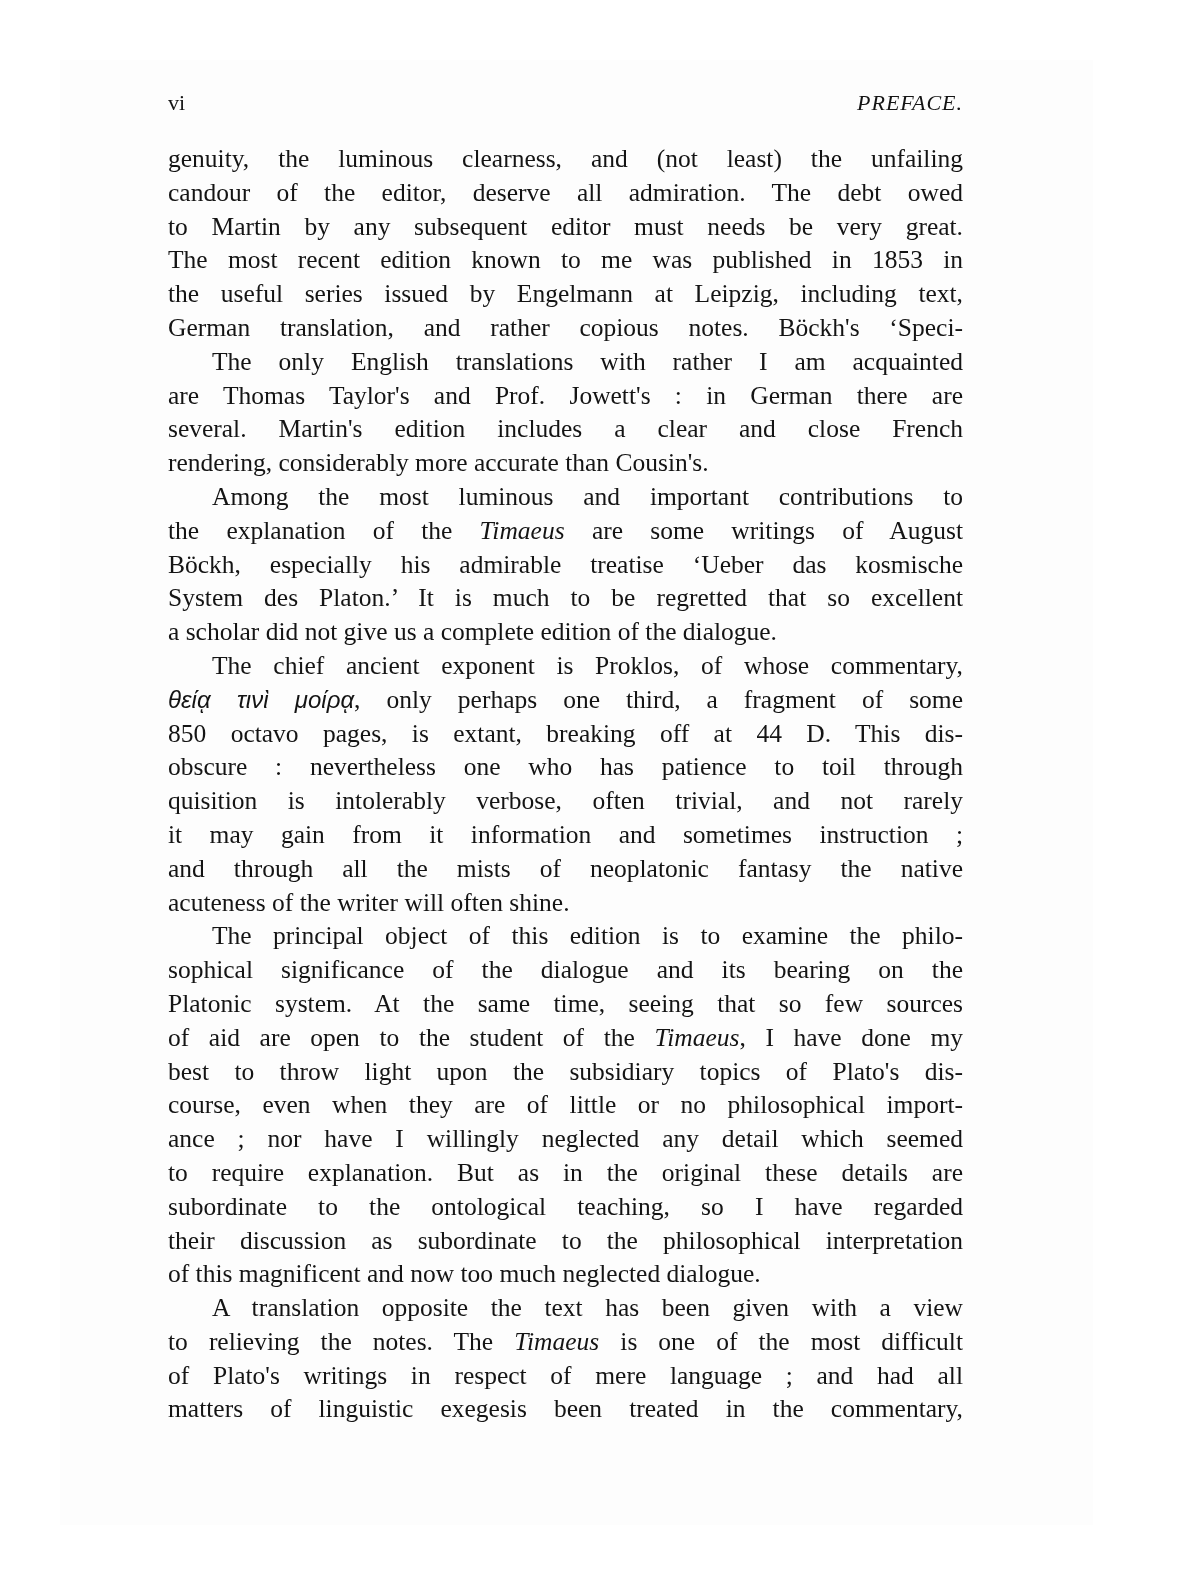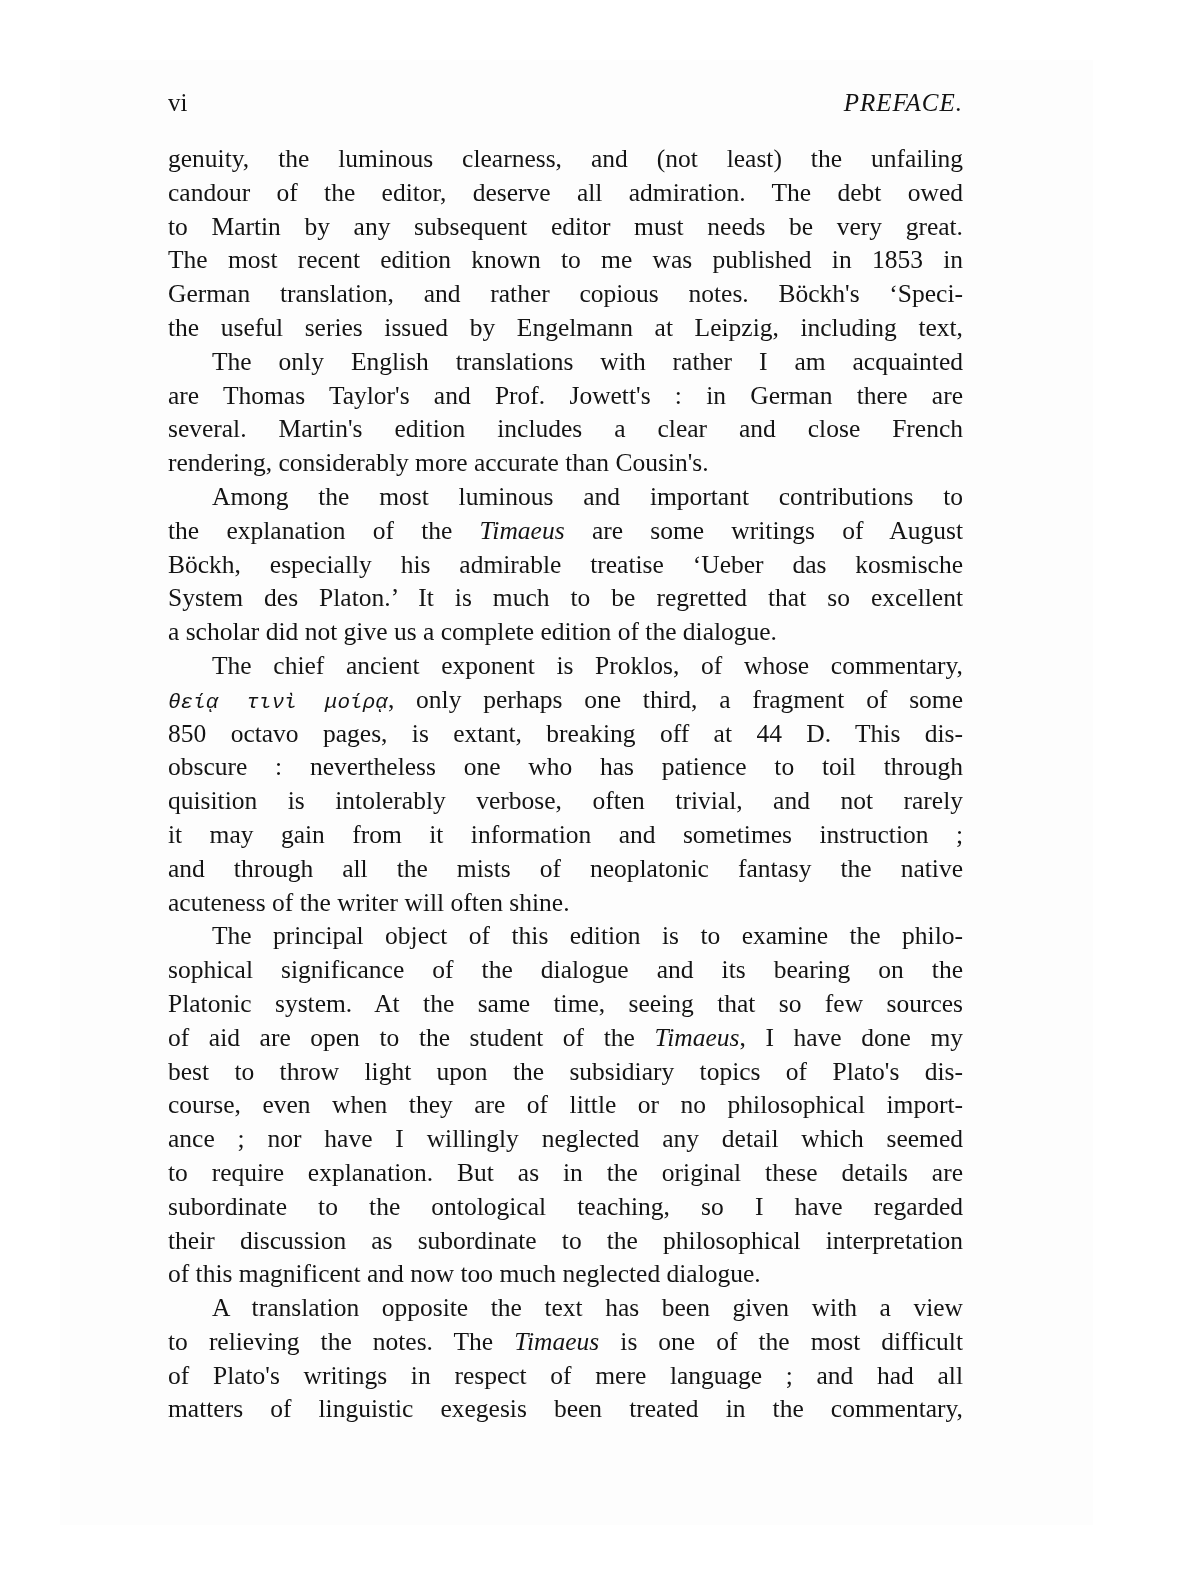--- a/index.html
+++ b/index.html
@@ -22,21 +22,21 @@
     width: 1033px;
     height: 1465px;
     background: #fdfdfd;
   }
   .running-head {
     position: absolute;
     left: 168px;
     top: 86px;
     width: 795px;
     height: 34px;
-    font-size: 25px;
+    font-size: 22px;
     line-height: 34px;
   }
   .folio {
     position: absolute;
     left: 0;
     top: 0;
   }
   .head-title {
     position: absolute;
     left: 0;
@@ -67,42 +67,42 @@
     text-align-last: left;
   }
   .line.indent {
     padding-left: 44px;
   }
   .line i, .line em {
     font-style: italic;
   }
   .greek {
     font-style: italic;
-    font-family: Liberation Mono, monospace;
-    font-size: 21px;
+    font-family: Liberation Sans, sans-serif;
+    font-size: 24px;
   }
 </style>
 </head>
 <body>
 
 <div class="page"></div>
 
 <div class="running-head">
   <span class="folio">vi</span>
   <span class="head-title">PREFACE.</span>
 </div>
 
 <div class="body-text">
   <div>
       <span class="line">genuity, the luminous clearness, and (not least) the unfailing</span>
       <span class="line">candour of the editor, deserve all admiration.  The debt owed</span>
       <span class="line">to Martin by any subsequent editor must needs be very great.</span>
       <span class="line">The most recent edition known to me was published in 1853 in</span>
+      <span class="line">the useful series issued by Engelmann at Leipzig, including text,</span>
       <span class="line">German translation, and rather copious notes.  Böckh's ‘Speci-</span>
-      <span class="line">the useful series issued by Engelmann at Leipzig, including text,</span>
     </div>
   <div>
       <span class="line indent">The only English translations with rather I am acquainted</span>
       <span class="line">are Thomas Taylor's and Prof. Jowett's : in German there are</span>
       <span class="line">several.  Martin's edition includes a clear and close French</span>
       <span class="line last">rendering, considerably more accurate than Cousin's.</span>
     </div>
   <div>
       <span class="line indent">Among the most luminous and important contributions to</span>
       <span class="line">the explanation of the <i>Timaeus</i> are some writings of August</span>

